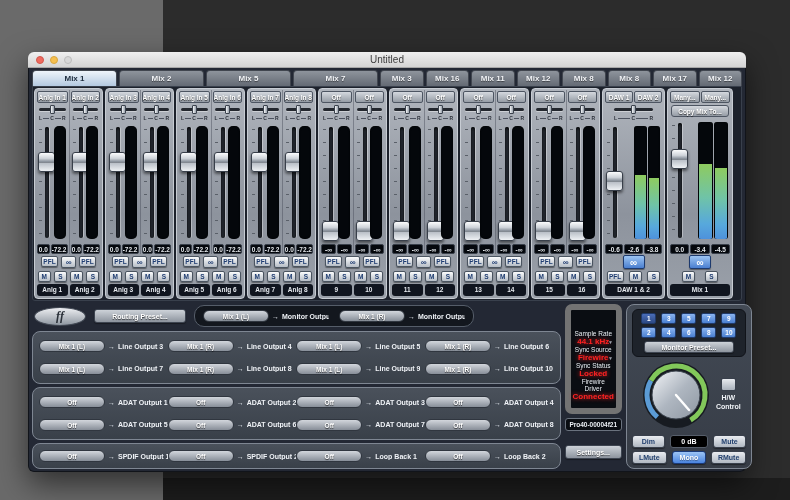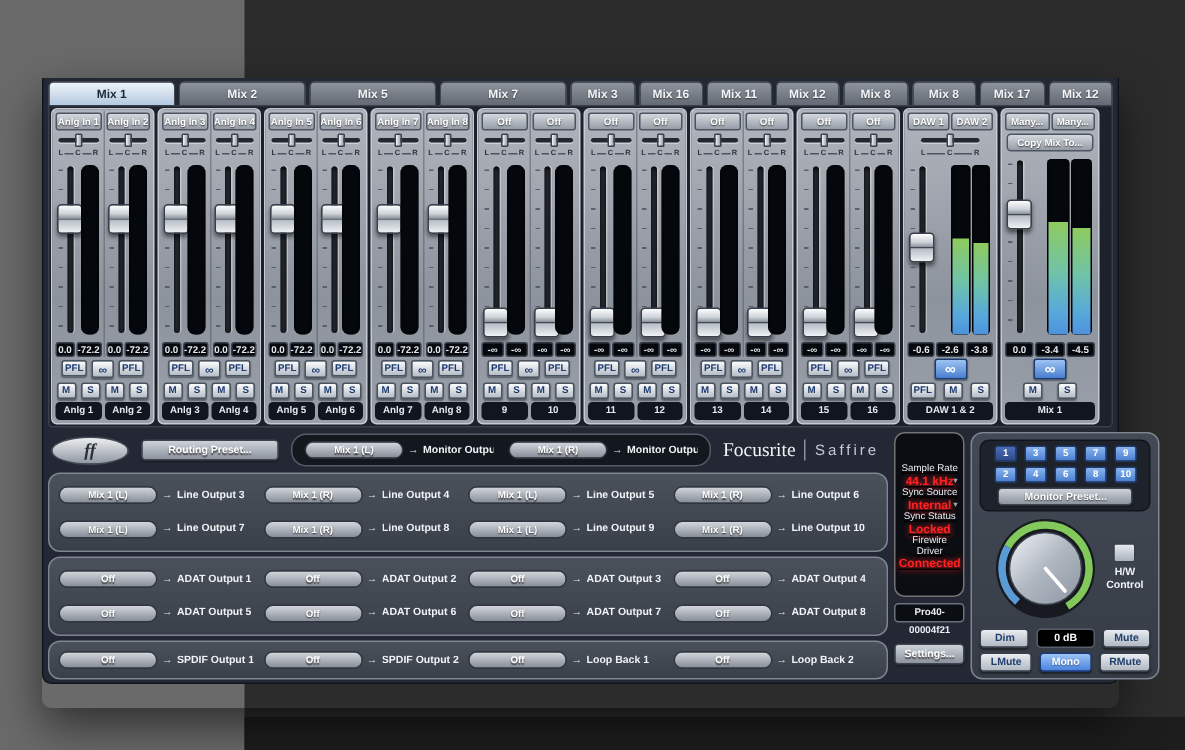--- a/index.html
+++ b/index.html
@@ -116,22 +116,22 @@
   .rrow { display:flex; }
   .rcell { flex:1; display:flex; align-items:center; gap:3px; min-width:0; }
   .rbtn { width:66px; height:12px; line-height:11px; flex:none; border-radius:6px;
           background:linear-gradient(#d2d6dc,#878e98); border:1px solid #30363f; color:#fff;
           font-size:6.5px; font-weight:bold; text-align:center; text-shadow:0 1px 1px rgba(0,0,0,.7); }
   .arrow { color:#dfe4ea; font-size:7px; }
   .rdest { color:#f0f3f7; font-size:7px; font-weight:bold; white-space:nowrap; overflow:hidden; }
 
   
   .statuscol { width:66px; display:flex; flex-direction:column; }
-  .statusbox { background:#0a0d12; border:1px solid #737373; border-radius:7px; padding:20px 2px;
-               display:flex; flex-direction:column; justify-content:space-around; height:110px;text-decoration:underline; }
+  .statusbox { background:#0a0d12; border:6px solid #737373; border-radius:7px; padding:20px 2px;
+               display:flex; flex-direction:column; justify-content:space-around; height:110px; }
   .strow { text-align:center; position:relative; }
   .stlabel { color:#e9edf2; font-size:6.5px; }
   .stvalue { color:#ff2222; font-size:8px; font-weight:bold; text-shadow:0 0 4px rgba(255,40,40,.9); }
   .caret { color:#9aa2ac; font-size:5px; position:absolute; right:1px; bottom:1px; }
   .devbox { margin-top:4px; height:13px; background:#0a0d12; border:1px solid #6a727e; border-radius:3px;
             color:#e9edf2; font-size:6.5px; font-weight:bold; text-align:center; line-height:12px; }
   .setbtn { margin-top:14px; height:14px; line-height:13px; }
 
   
   .moncol { width:126px; background:linear-gradient(#434a55,#363c46); border:1px solid #7e8692;
@@ -158,20 +158,28 @@
   .voldisp { width:42px; height:13px; line-height:12px; background:#000; border:1px solid #565e6a;
              border-radius:3px; color:#fff; font-size:7px; font-weight:bold; text-align:center; }
 </style>
 </head>
 <body>
 
 <div class="bg-left"></div>
 <div class="bg-bottom"></div>
 
 <div class="window">
+  <div class="titlebar">
+    <div class="lights">
+      <div class="light red"></div>
+      <div class="light yellow"></div>
+      <div class="light gray"></div>
+    </div>
+    <div class="wtitle">Untitled</div>
+  </div>
   <div class="content">
 
     <div class="tabs" id="tabs">
         <div class="tab wide active">Mix 1</div>
         <div class="tab wide">Mix 2</div>
         <div class="tab wide">Mix 5</div>
         <div class="tab wide">Mix 7</div>
         <div class="tab">Mix 3</div>
         <div class="tab">Mix 16</div>
         <div class="tab">Mix 11</div>
@@ -854,25 +862,20 @@
                 <div class="rbtn">Mix 1 (L)</div>
                 <span class="arrow">→</span>
                 <span class="rdest">Monitor Output 1</span>
               </div>
               <div class="rcell">
                 <div class="rbtn">Mix 1 (R)</div>
                 <span class="arrow">→</span>
                 <span class="rdest">Monitor Output 2</span>
               </div>
             </div>
-          <div class="brand">
-            <span class="foc">Focusrite</span>
-            <span class="sep"></span>
-            <span class="saf">Saffire</span>
-          </div>
         </div>
         <div class="rgroup two" id="line-group">
             <div class="rrow">
               <div class="rcell">
                 <div class="rbtn">Mix 1 (L)</div>
                 <span class="arrow">→</span>
                 <span class="rdest">Line Output 3</span>
               </div>
               <div class="rcell">
                 <div class="rbtn">Mix 1 (R)</div>
@@ -987,21 +990,21 @@
 
       <div class="statuscol">
         <div class="statusbox" id="statusbox">
             <div class="strow">
               <div class="stlabel">Sample Rate</div>
               <div class="stvalue">44.1 kHz</div>
               <span class="caret">▼</span>
             </div>
             <div class="strow">
               <div class="stlabel">Sync Source</div>
-              <div class="stvalue">Internal</div>
+              <div class="stvalue">Firewire</div>
               <span class="caret">▼</span>
             </div>
             <div class="strow">
               <div class="stlabel">Sync Status</div>
               <div class="stvalue">Locked</div>
             </div>
             <div class="strow">
               <div class="stlabel">Firewire Driver</div>
               <div class="stvalue">Connected</div>
             </div>

